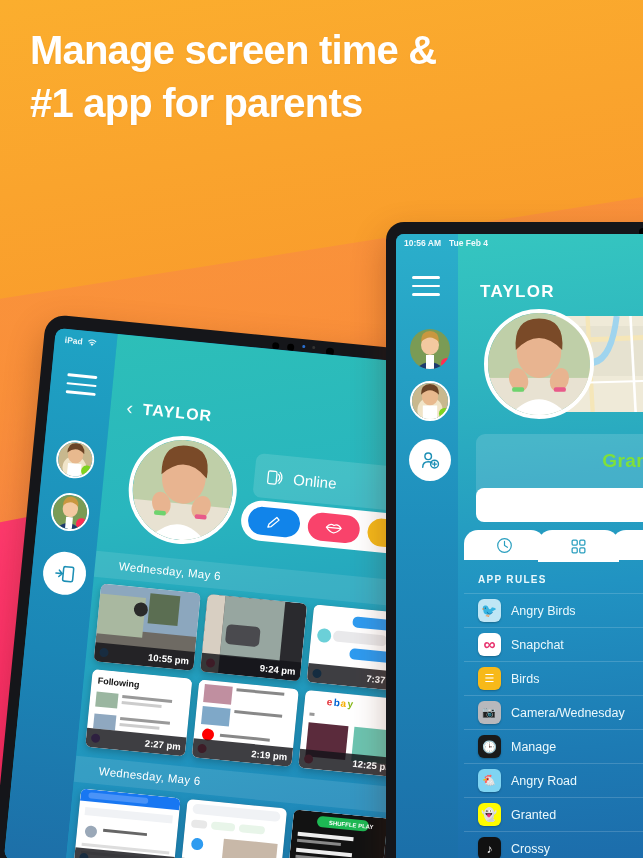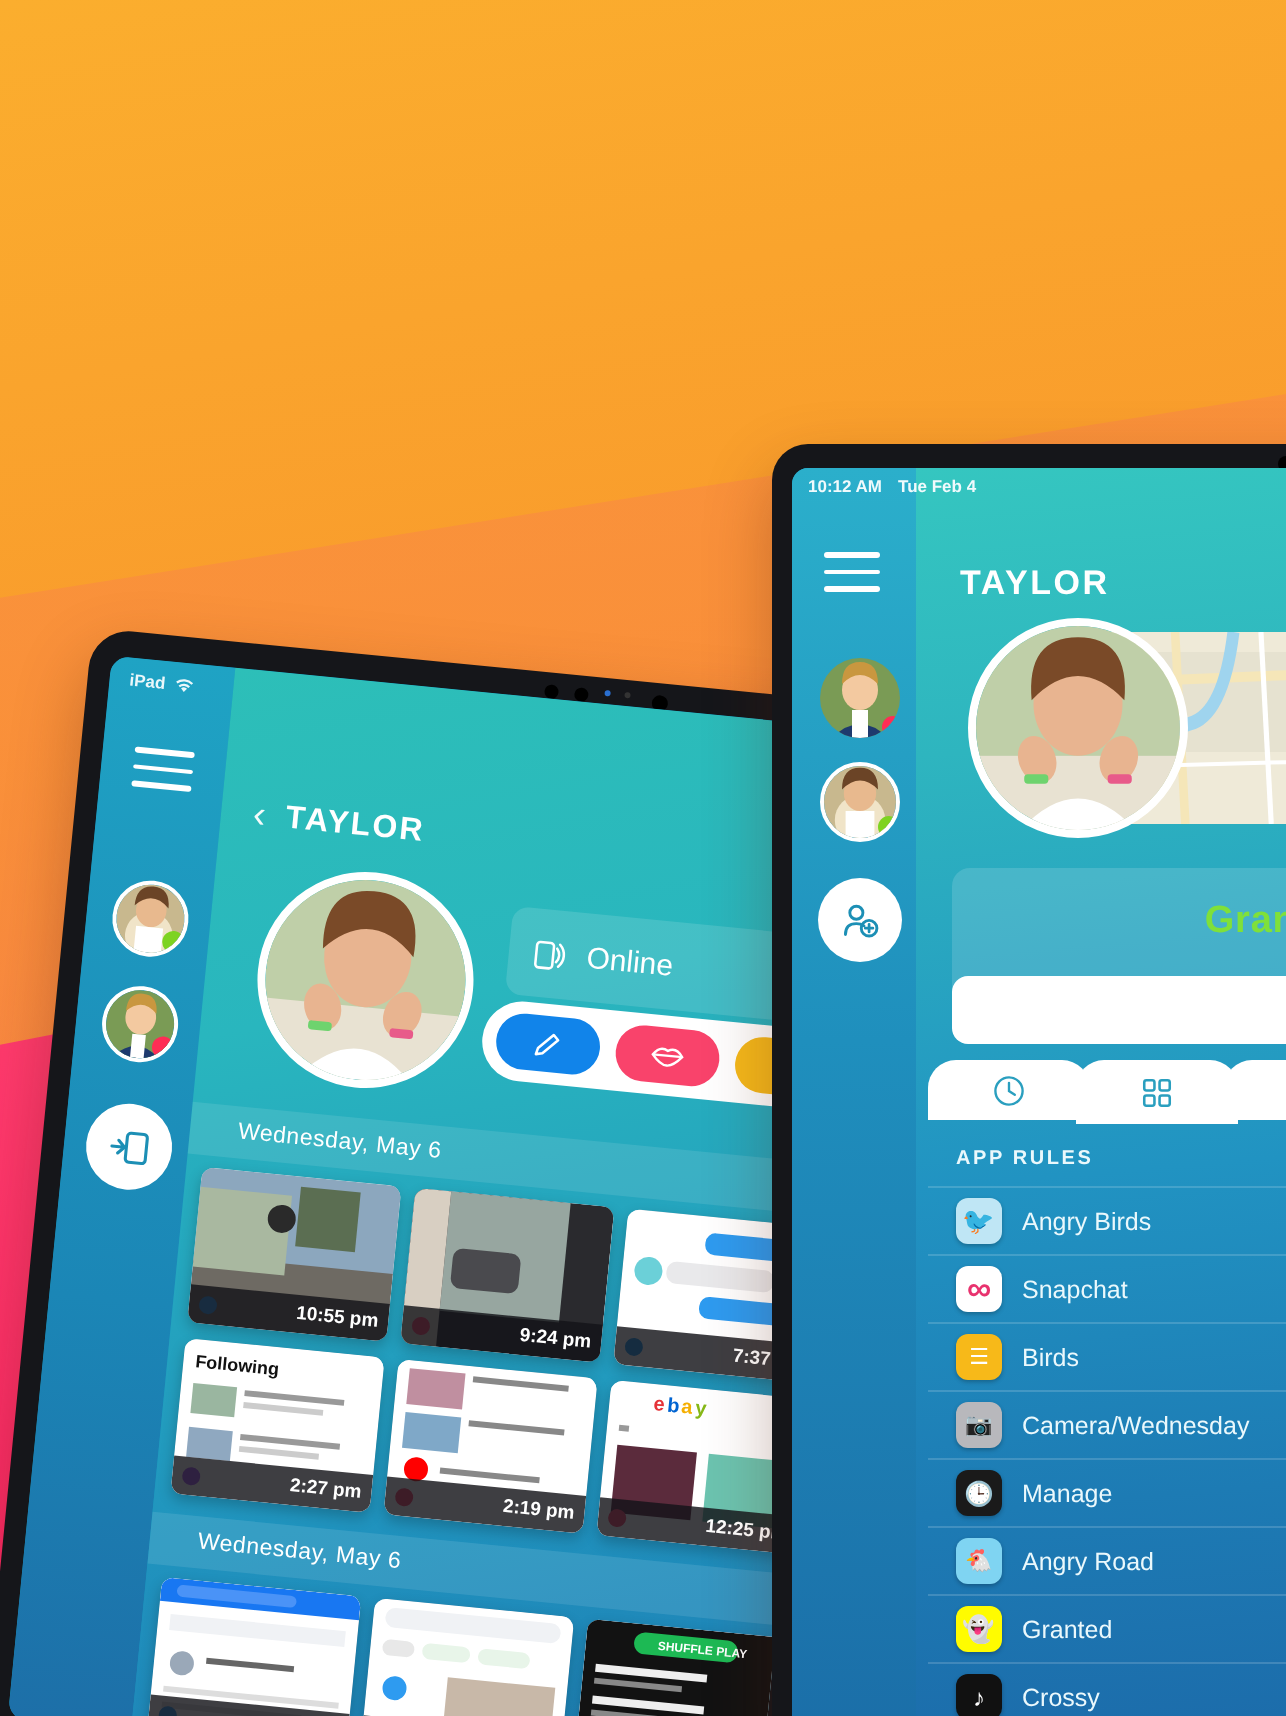--- a/index.html
+++ b/index.html
@@ -192,20 +192,22 @@
 </head>
 <body>
 
 <div id="bg">
   <div class="bg-orange"></div>
   <div class="bg-shade"></div>
   <div class="bg-pink"></div>
 </div>
 
 <div id="headline">
+  <span class="ln">Manage screen time &amp;</span>
+  <span class="ln">#1 app for parents</span>
 </div>
 
 <div id="tablet-left" class="tablet">
   <div class="bezel-dots">
     <i style="left:228px;width:7px;height:7px;"></i>
     <i style="left:243px;width:7px;height:7px;"></i>
     <i style="left:258px;width:3px;height:3px;background:#2a6fd0;"></i>
     <i style="left:268px;width:3px;height:3px;background:#333;"></i>
     <i style="left:282px;width:8px;height:8px;"></i>
   </div>
@@ -436,21 +438,21 @@
   <div class="bezel-dots">
     <i style="left:253px;width:8px;height:8px;"></i>
 
   </div>
 
   <div class="screen">
     <div class="r-side"></div>
     <div class="r-main"></div>
 
     <div class="r-statusbar">
-      <span>10:12 AM</span>
+      <span>10:56 AM</span>
       <span>Tue Feb 4</span>
     </div>
 
     <div class="hamburger" style="left:16px;top:42px;width:28px;">
       <span></span>
         <span></span>
         <span></span>
     </div>
 
     <div class="l-avatar" style="top:95px;left:14px;width:40px;height:40px;border-width:0;">

